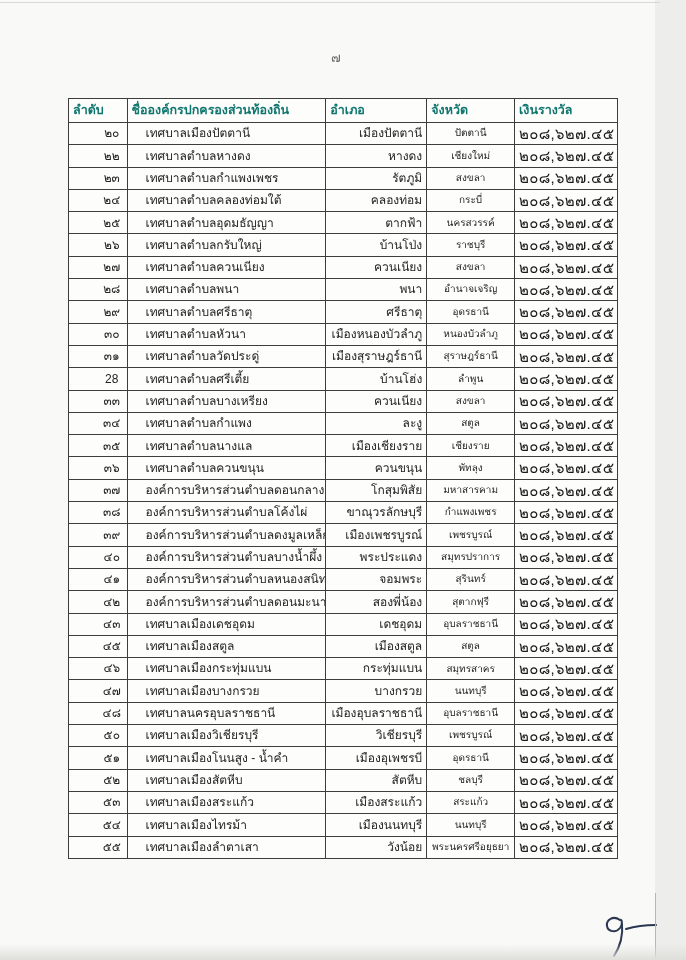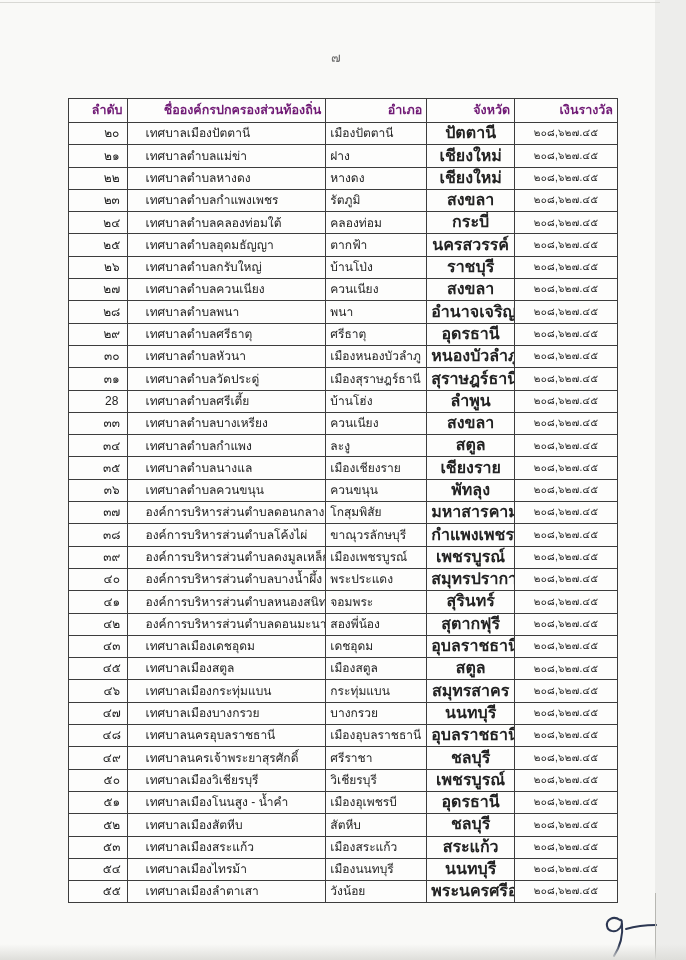--- a/index.html
+++ b/index.html
@@ -62,35 +62,35 @@
     font-size: 12px;
     line-height: 1.05;
     padding: 0 4px;
     height: 21.3px;
     overflow: hidden;
     white-space: nowrap;
     font-weight: normal;
   }
   .award-table th {
     height: 23px;
-    text-align: right;
+    text-align: left;
     font-weight: bold;
     font-size: 12.5px;
-    color: #701a75;
+    color: #0f766e;
   }
   .col-seq     { width: 58px; }
   .col-name    { width: 197px; }
   .col-amphoe  { width: 100px; }
   .col-prov    { width: 87px; }
   .col-reward  { width: 102px; }
   td.cell-seq    { text-align: center; padding-left: 32px; }
   td.cell-name   { text-align: left; padding-left: 18px; }
-  td.cell-amphoe { text-align: left; }
-  td.cell-prov   { text-align: center; font-size: 16px; font-weight: bold; }
-  td.cell-reward { text-align: center; font-size: 10px; letter-spacing: 0.3px; color: #1a1a1a; border-radius: 9px; }
+  td.cell-amphoe { text-align: right; }
+  td.cell-prov   { text-align: center; font-size: 10px; }
+  td.cell-reward { text-align: center; font-size: 15px; letter-spacing: 0.3px; color: #1a1a1a; border-radius: 9px; }
   .handwritten-mark {
     position: absolute;
     left: 598px; top: 912px;
   }
 </style>
 </head>
 <body>
 
 <div class="scan-right-strip"></div>
 <div class="scan-top-line"></div>
@@ -116,27 +116,20 @@
   </thead>
   <tbody id="table-body">
       <tr>
         <td class="cell-seq">๒๐</td>
         <td class="cell-name">เทศบาลเมืองปัตตานี</td>
         <td class="cell-amphoe">เมืองปัตตานี</td>
         <td class="cell-prov">ปัตตานี</td>
         <td class="cell-reward">๒๐๘,๖๒๗.๔๕</td>
       </tr>
       <tr>
-        <td class="cell-seq">๒๑</td>
-        <td class="cell-name">เทศบาลตำบลแม่ข่า</td>
-        <td class="cell-amphoe">ฝาง</td>
-        <td class="cell-prov">เชียงใหม่</td>
-        <td class="cell-reward">๒๐๘,๖๒๗.๔๕</td>
-      </tr>
-      <tr>
         <td class="cell-seq">๒๒</td>
         <td class="cell-name">เทศบาลตำบลหางดง</td>
         <td class="cell-amphoe">หางดง</td>
         <td class="cell-prov">เชียงใหม่</td>
         <td class="cell-reward">๒๐๘,๖๒๗.๔๕</td>
       </tr>
       <tr>
         <td class="cell-seq">๒๓</td>
         <td class="cell-name">เทศบาลตำบลกำแพงเพชร</td>
         <td class="cell-amphoe">รัตภูมิ</td>
@@ -302,27 +295,20 @@
         <td class="cell-name">เทศบาลเมืองบางกรวย</td>
         <td class="cell-amphoe">บางกรวย</td>
         <td class="cell-prov">นนทบุรี</td>
         <td class="cell-reward">๒๐๘,๖๒๗.๔๕</td>
       </tr>
       <tr>
         <td class="cell-seq">๔๘</td>
         <td class="cell-name">เทศบาลนครอุบลราชธานี</td>
         <td class="cell-amphoe">เมืองอุบลราชธานี</td>
         <td class="cell-prov">อุบลราชธานี</td>
-        <td class="cell-reward">๒๐๘,๖๒๗.๔๕</td>
-      </tr>
-      <tr>
-        <td class="cell-seq">๔๙</td>
-        <td class="cell-name">เทศบาลนครเจ้าพระยาสุรศักดิ์</td>
-        <td class="cell-amphoe">ศรีราชา</td>
-        <td class="cell-prov">ชลบุรี</td>
         <td class="cell-reward">๒๐๘,๖๒๗.๔๕</td>
       </tr>
       <tr>
         <td class="cell-seq">๕๐</td>
         <td class="cell-name">เทศบาลเมืองวิเชียรบุรี</td>
         <td class="cell-amphoe">วิเชียรบุรี</td>
         <td class="cell-prov">เพชรบูรณ์</td>
         <td class="cell-reward">๒๐๘,๖๒๗.๔๕</td>
       </tr>
       <tr>

